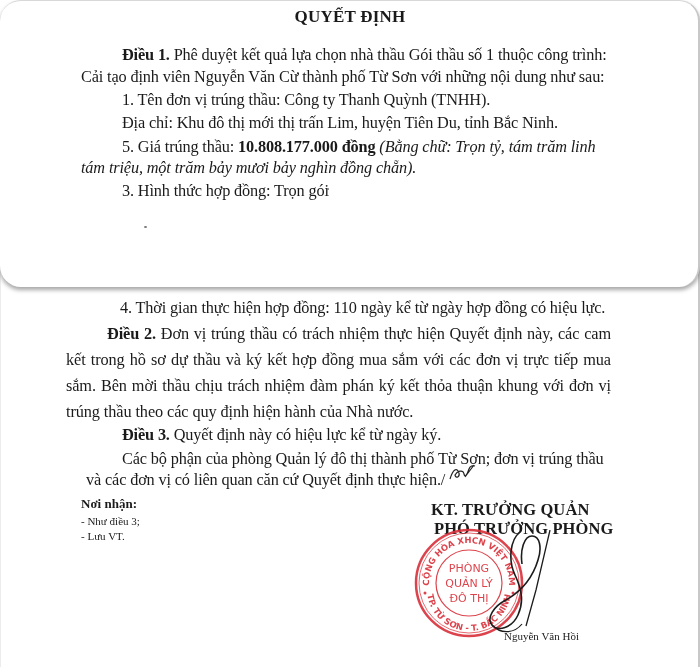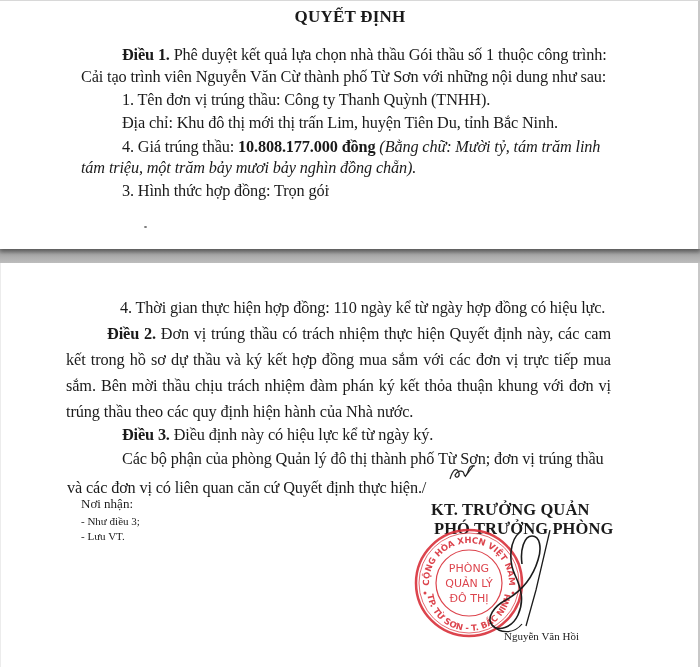--- a/index.html
+++ b/index.html
@@ -13,25 +13,26 @@
       color: #1a1a1a;
     }
     .page {
       position: absolute;
       left: 0;
       width: 700px;
       background: #ffffff;
     }
     .page-top {
       top: 0;
-      height: 249px;
+      height: 287px;
       border-top: 1px solid #d8d8d8;
       border-right: 2px solid #c8c8c8;
       box-shadow: 0 3px 4px rgba(0,0,0,0.35);
       z-index: 2;
+      border-radius: 21px;
     }
     .gap {
       position: absolute;
       left: 0; top: 249px;
       width: 700px; height: 14px;
       background: linear-gradient(#8d8d8d, #a8a8a8 40%, #bdbdbd);
       z-index: 1;
     }
     .page-bottom {
       top: 263px;
@@ -64,21 +65,21 @@
       font-size: 16.3px;
       line-height: 26px;
       text-align: justify;
       text-align-last: left;
       letter-spacing: -0.1px;
     }
     .justify .indent { display: inline-block; width: 41px; }
 
     .recipients-title {
       position: absolute; left: 81px; top: 496px;
-      font-size: 13px; font-weight: normal;
+      font-size: 13px; font-weight: bold;
     }
     .recipient {
       position: absolute; left: 81px;
       font-size: 11px;
     }
     .sign-title {
       position: absolute;
       font-weight: bold;
       font-size: 16.5px;
       white-space: nowrap;
@@ -114,25 +115,25 @@
   </style>
 </head>
 <body>
 
 <div class="page page-top">
   <div class="title">QUYẾT ĐỊNH</div>
 
   <div class="line" style="left:122px; top:44px;">
     <b>Điều 1.</b><span> Phê duyệt kết quả lựa chọn nhà thầu Gói thầu số 1 thuộc công trình:</span>
   </div>
-  <div class="line" style="left:81px; top:66px;">Cải tạo trình viên Nguyễn Văn Cừ thành phố Từ Sơn với những nội dung như sau:</div>
+  <div class="line" style="left:81px; top:66px;">Cải tạo định viên Nguyễn Văn Cừ thành phố Từ Sơn với những nội dung như sau:</div>
   <div class="line" style="left:122px; top:89px;">1. Tên đơn vị trúng thầu: Công ty Thanh Quỳnh (TNHH).</div>
   <div class="line" style="left:122px; top:112px;">Địa chỉ: Khu đô thị mới thị trấn Lim, huyện Tiên Du, tỉnh Bắc Ninh.</div>
   <div class="line" style="left:122px; top:136px;">
-    <span>4. Giá trúng thầu: </span><b>10.808.177.000 đồng</b><i> (Bằng chữ: Mười tỷ, tám trăm linh</i>
+    <span>5. Giá trúng thầu: </span><b>10.808.177.000 đồng</b><i> (Bằng chữ: Trọn tỷ, tám trăm linh</i>
   </div>
   <div class="line" style="left:81px; top:157px;">
     <i>tám triệu, một trăm bảy mươi bảy nghìn đồng chẵn).</i>
   </div>
   <div class="line" style="left:122px; top:180px;">3. Hình thức hợp đồng: Trọn gói</div>
 
   <span class="speck" style="left:144px; top:225px; width:3px; height:2px;"></span>
   <span class="speck" style="left:327px; top:187px; width:2px; height:2px;"></span>
 </div>
 
@@ -140,24 +141,24 @@
 
 <div class="page page-bottom"></div>
 
 <div class="line" style="left:120px; top:298px; z-index:2;">4. Thời gian thực hiện hợp đồng: 110 ngày kể từ ngày hợp đồng có hiệu lực.</div>
 
 <div class="justify" style="top:321px; z-index:2;">
   <span class="indent"></span><b>Điều 2.</b><span> Đơn vị trúng thầu có trách nhiệm thực hiện Quyết định này, các cam kết trong hồ sơ dự thầu và ký kết hợp đồng mua sắm với các đơn vị trực tiếp mua sắm. Bên mời thầu chịu trách nhiệm đàm phán ký kết thỏa thuận khung với đơn vị trúng thầu theo các quy định hiện hành của Nhà nước.</span>
 </div>
 
 <div class="line" style="left:122px; top:425px; z-index:2;">
-  <b>Điều 3.</b><span> Điều định này có hiệu lực kể từ ngày ký.</span>
+  <b>Điều 3.</b><span> Quyết định này có hiệu lực kể từ ngày ký.</span>
 </div>
 <div class="line" style="left:122px; top:449px; z-index:2;">Các bộ phận của phòng Quản lý đô thị thành phố Từ Sơn; đơn vị trúng thầu</div>
-<div class="line" style="left:67px; top:470px; z-index:2;margin-top:8px;">và các đơn vị có liên quan căn cứ Quyết định thực hiện./</div>
+<div class="line" style="left:86px; top:470px; z-index:2;">và các đơn vị có liên quan căn cứ Quyết định thực hiện./</div>
 
 <svg class="initials" viewBox="0 0 30 20">
   <path d="M3 16 C6 6, 10 4, 12 10 C13 14, 9 16, 8 12 C10 8, 16 6, 17 11 C18 15, 20 12, 22 6 C23 3, 26 2, 28 3 M18 14 L27 2" stroke="#222" stroke-width="1.2" fill="none"></path>
 </svg>
 
 <div class="recipients-title" style="z-index:2;">Nơi nhận:</div>
 <div class="recipient" style="top:515px; z-index:2;">- Như điều 3;</div>
 <div class="recipient" style="top:530px; z-index:2;">- Lưu VT.</div>
 
 <div class="sign-title" style="left:431px; top:500px; z-index:2;">KT. TRƯỞNG QUẢN</div>

